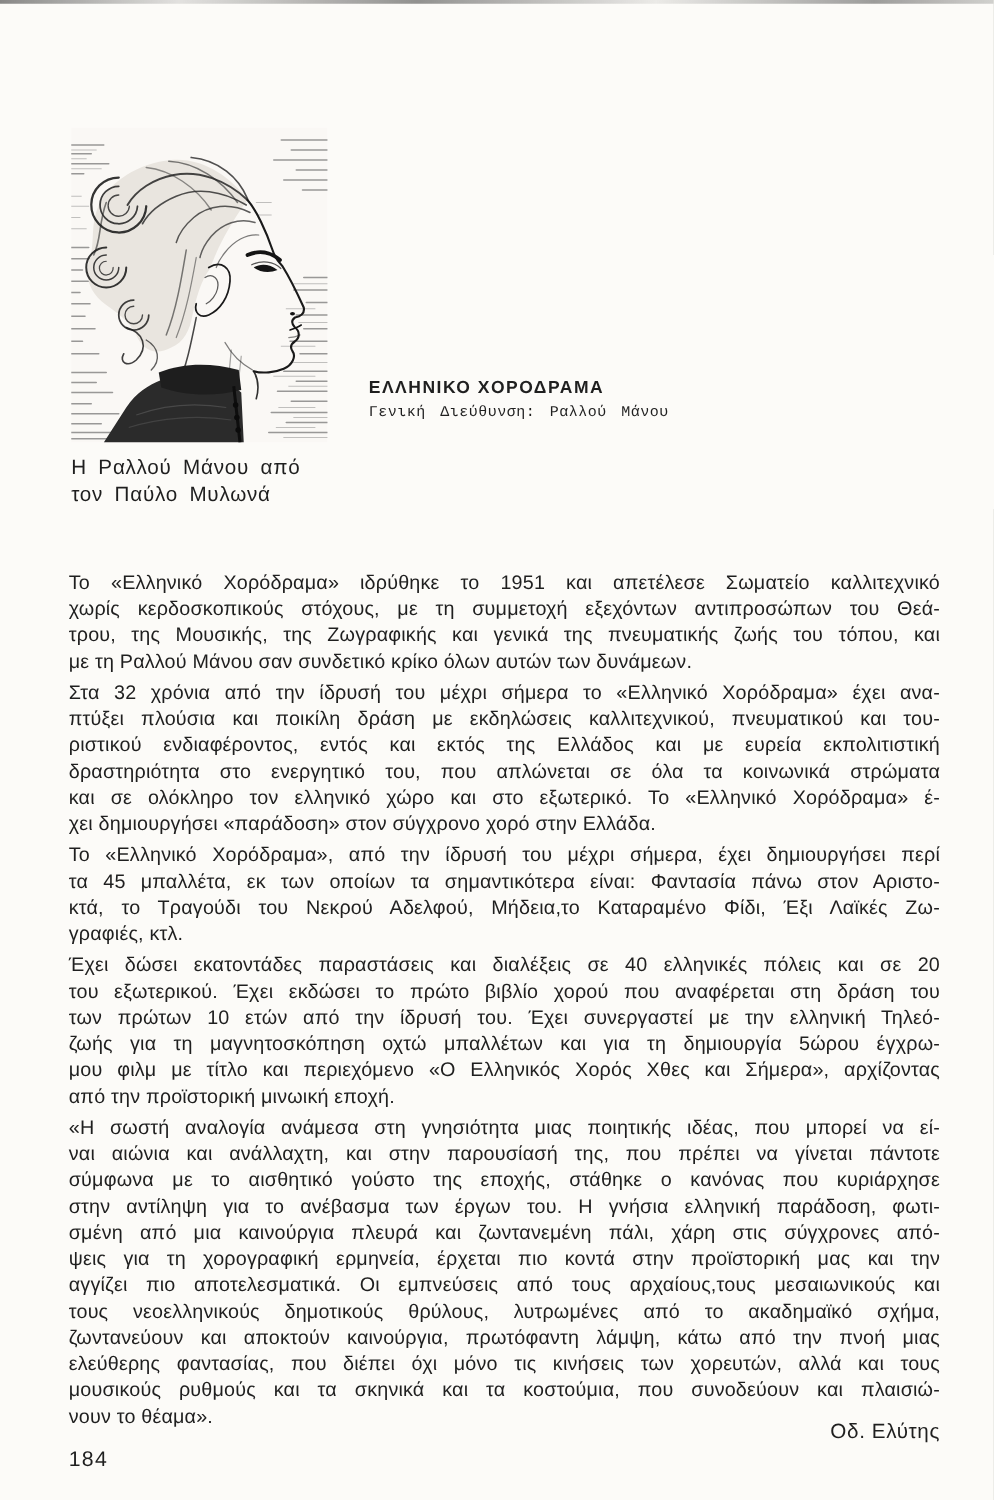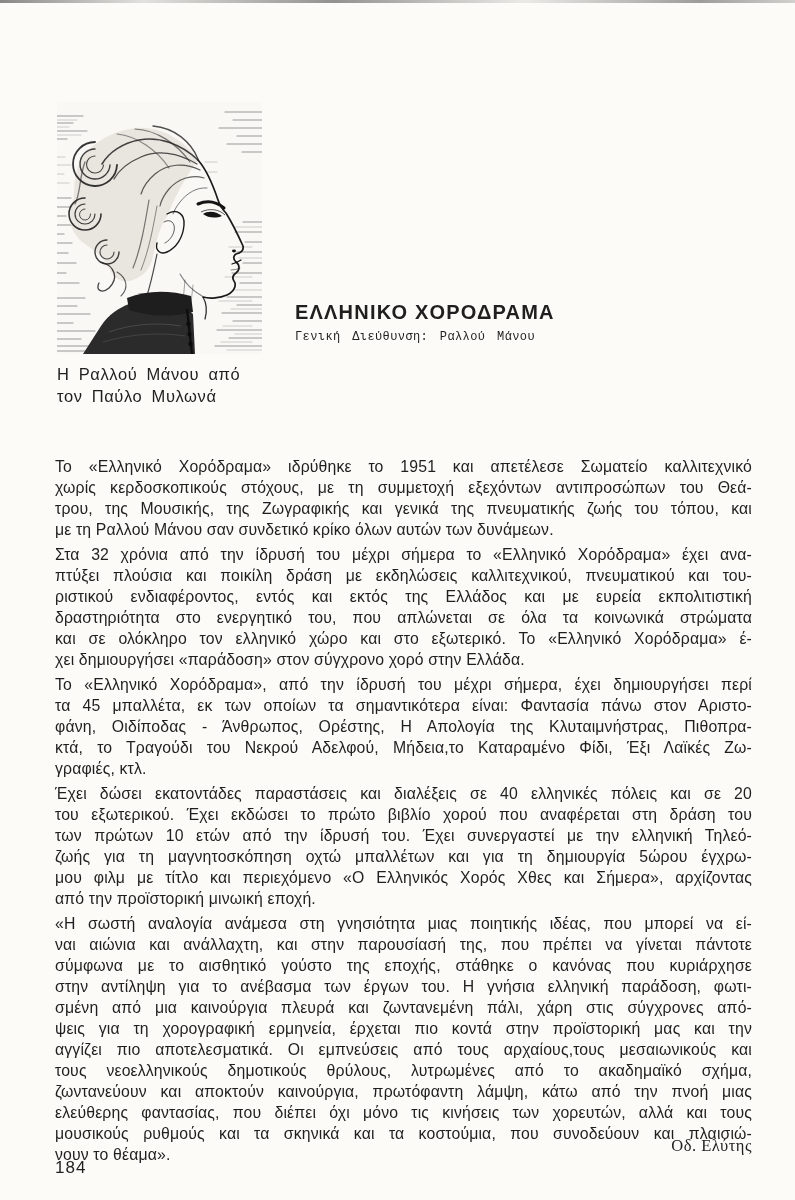--- a/index.html
+++ b/index.html
@@ -10,28 +10,28 @@
   }
   .top-edge{
     position:absolute;top:0;left:0;right:0;height:3px;
     background:linear-gradient(90deg,
       rgba(40,40,40,.55),rgba(40,40,40,.12) 18%,rgba(40,40,40,.5) 42%,
       rgba(40,40,40,.08) 66%,rgba(40,40,40,.45) 88%,rgba(40,40,40,.2));
     filter:blur(.4px);
   }
   .illustration{position:absolute;left:57px;top:102px;width:205px;height:252px;}
   .title-block{position:absolute;left:295px;top:301px;}
-  .doc-title{font-size:20px;font-weight:bold;letter-spacing:1.2px;white-space:nowrap;}
+  .doc-title{font-size:14px;font-weight:bold;letter-spacing:1.2px;white-space:nowrap;}
   .doc-subtitle{font-size:12px;margin-top:6px;letter-spacing:.4px;word-spacing:4px;white-space:nowrap;font-family:Liberation Mono, monospace;}
   .caption{position:absolute;left:57px;top:364px;font-size:16.5px;line-height:21.5px;letter-spacing:.6px;word-spacing:4px;}
   .body-text{position:absolute;left:55px;top:424px;width:697px;font-size:15.8px;line-height:21px;letter-spacing:.15px;margin-top:32px;}
   .paragraph{margin:0 0 4px 0;}
   .line{text-align:justify;text-align-last:justify;}
   .line.last{text-align-last:left;}
-  .signature{position:absolute;left:55px;top:1136px;width:697px;text-align:right;font-size:16.5px;letter-spacing:.5px;font-family:Liberation Serif, serif;}
+  .signature{position:absolute;left:55px;top:1136px;width:697px;text-align:right;font-size:16.5px;letter-spacing:.5px;}
   .page-number{position:absolute;left:55px;top:1158px;font-size:17px;letter-spacing:1px;}
 </style>
 </head>
 <body>
 
 <div class="paper">
   <div class="top-edge"></div>
 
   <div class="illustration">
     <svg viewBox="0 0 205 252" width="205" height="252">
@@ -124,21 +124,20 @@
         <div class="line">Στα 32 χρόνια από την ίδρυσή του μέχρι σήμερα το «Ελληνικό Χορόδραμα» έχει ανα-</div>
         <div class="line">πτύξει πλούσια και ποικίλη δράση με εκδηλώσεις καλλιτεχνικού, πνευματικού και του-</div>
         <div class="line">ριστικού ενδιαφέροντος, εντός και εκτός της Ελλάδος και με ευρεία εκπολιτιστική</div>
         <div class="line">δραστηριότητα στο ενεργητικό του, που απλώνεται σε όλα τα κοινωνικά στρώματα</div>
         <div class="line">και σε ολόκληρο τον ελληνικό χώρο και στο εξωτερικό. Το «Ελληνικό Χορόδραμα» έ-</div>
         <div class="line last">χει δημιουργήσει «παράδοση» στον σύγχρονο χορό στην Ελλάδα.</div>
       </div>
       <div class="paragraph">
         <div class="line">Το «Ελληνικό Χορόδραμα», από την ίδρυσή του μέχρι σήμερα, έχει δημιουργήσει περί</div>
         <div class="line">τα 45 μπαλλέτα, εκ των οποίων τα σημαντικότερα είναι: Φαντασία πάνω στον Αριστο-</div>
-        <div class="line">φάνη, Οιδίποδας - Άνθρωπος, Ορέστης, Η Απολογία της Κλυταιμνήστρας, Πιθοπρα-</div>
         <div class="line">κτά, το Τραγούδι του Νεκρού Αδελφού, Μήδεια,το Καταραμένο Φίδι, Έξι Λαϊκές Ζω-</div>
         <div class="line last">γραφιές, κτλ.</div>
       </div>
       <div class="paragraph">
         <div class="line">Έχει δώσει εκατοντάδες παραστάσεις και διαλέξεις σε 40 ελληνικές πόλεις και σε 20</div>
         <div class="line">του εξωτερικού. Έχει εκδώσει το πρώτο βιβλίο χορού που αναφέρεται στη δράση του</div>
         <div class="line">των πρώτων 10 ετών από την ίδρυσή του. Έχει συνεργαστεί με την ελληνική Τηλεό-</div>
         <div class="line">ζωής για τη μαγνητοσκόπηση οχτώ μπαλλέτων και για τη δημιουργία 5ώρου έγχρω-</div>
         <div class="line">μου φιλμ με τίτλο και περιεχόμενο «Ο Ελληνικός Χορός Χθες και Σήμερα», αρχίζοντας</div>
         <div class="line last">από την προϊστορική μινωική εποχή.</div>

